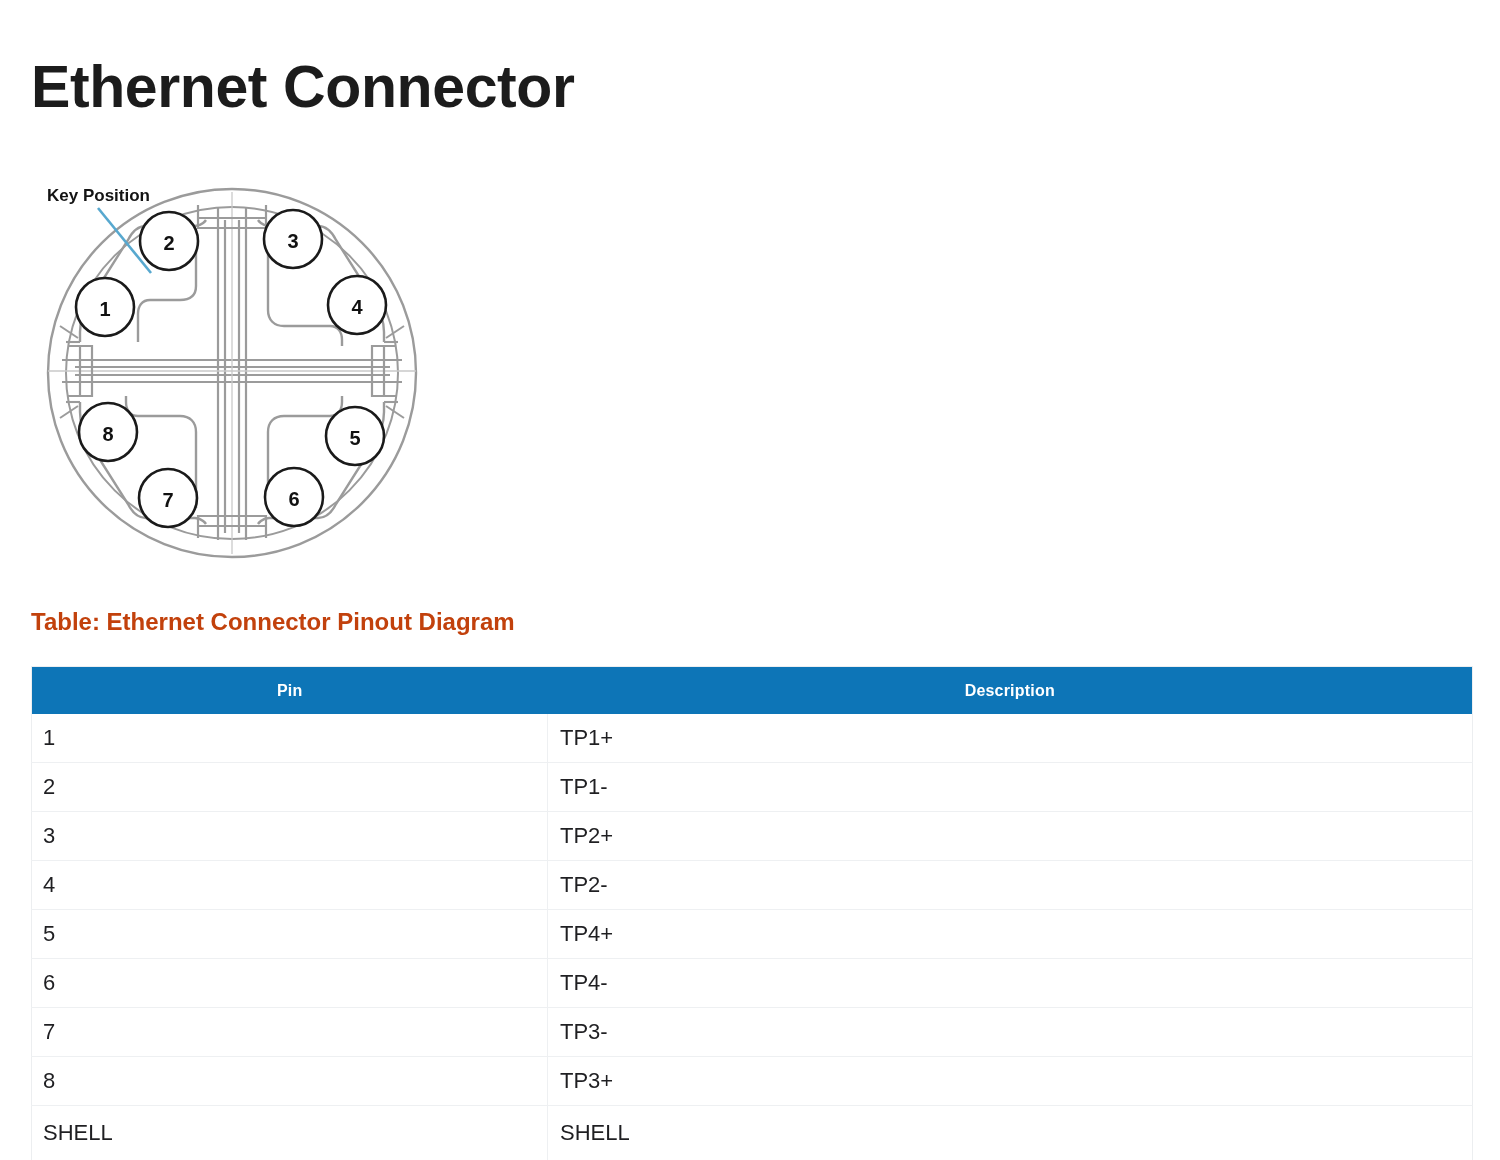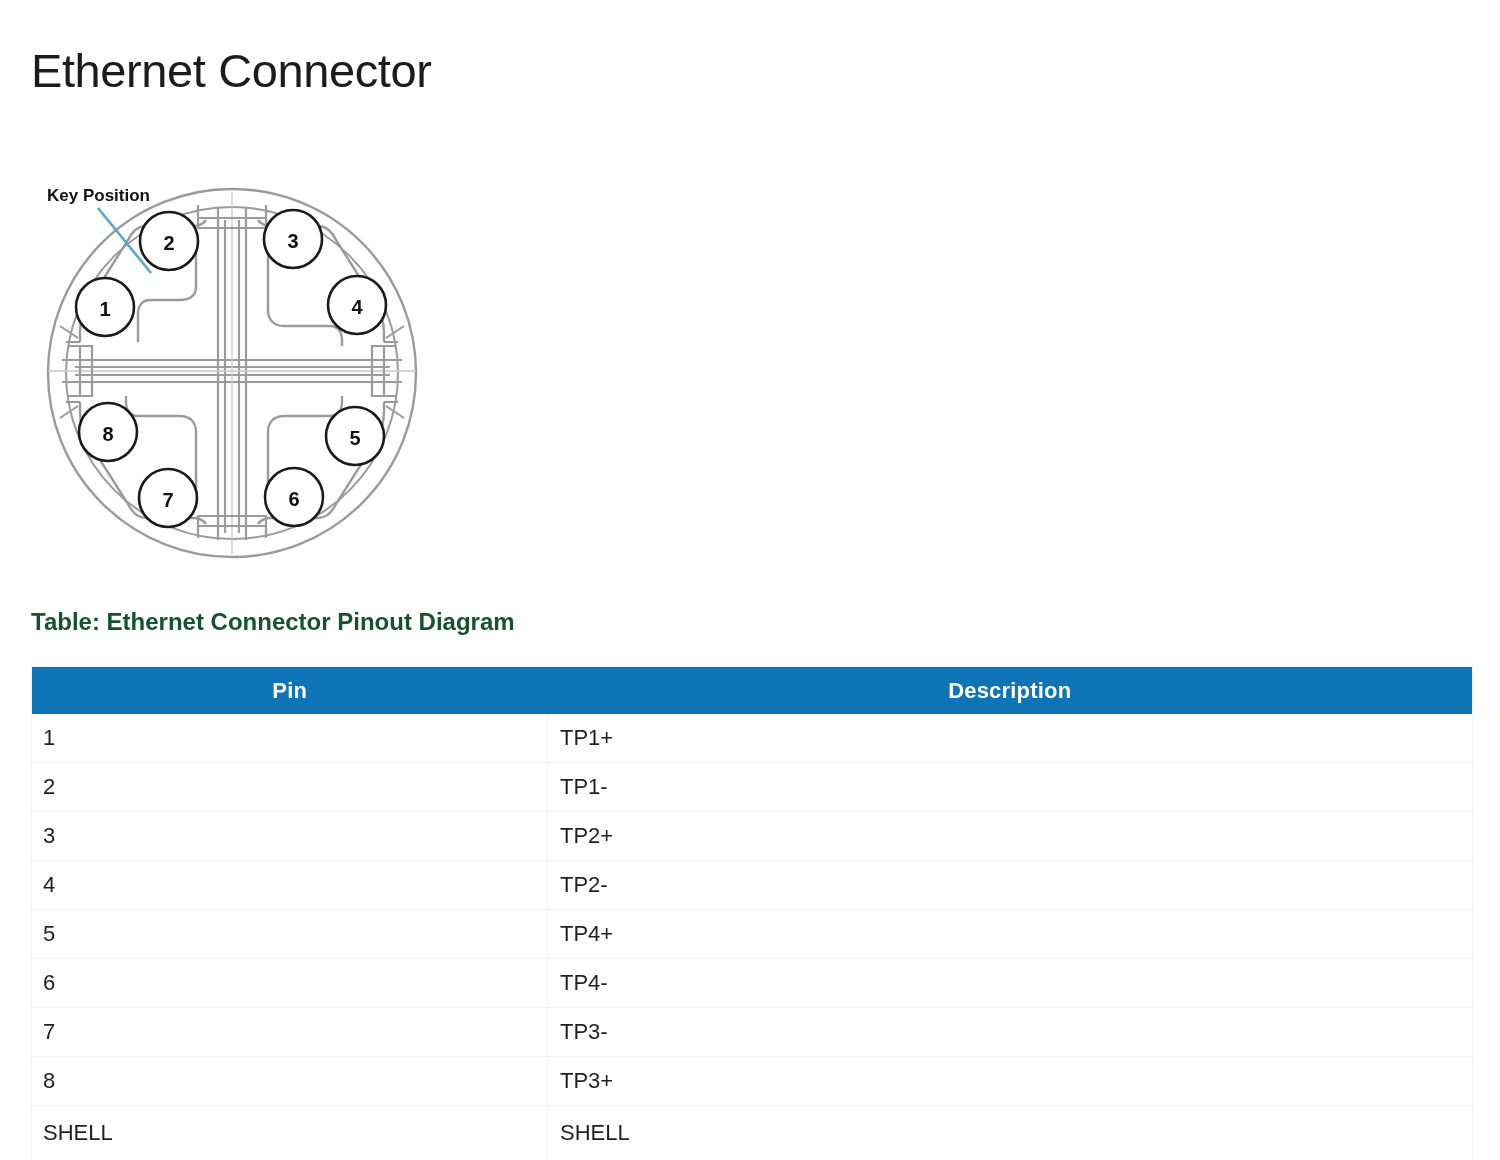--- a/index.html
+++ b/index.html
@@ -19,22 +19,22 @@
   .page {
     position: absolute;
     inset: 0;
   }
 
   
   .page-title {
     position: absolute;
     left: 31px;
     top: 12px;
-    font-size: 47px;
-    font-weight: 400;
+    font-size: 59px;
+    font-weight: 700;
     letter-spacing: -0.4px;
     color: #1c1c1c;
     line-height: 1.2;
     white-space: nowrap;
   }
 
   
   .diagram-wrap {
     position: absolute;
     left: 20px;
@@ -48,21 +48,21 @@
     height: 420px;
   }
 
   
   .table-caption {
     position: absolute;
     left: 31px;
     top: 608px;
     font-size: 24px;
     font-weight: bold;
-    color: #14532d;
+    color: #c2410c;
     letter-spacing: 0px;
     white-space: nowrap;
   }
 
   
   .pin-table {
     position: absolute;
     left: 31px;
     top: 666px;
     width: 1441px;
@@ -72,21 +72,21 @@
     background: #ffffff;
     border: 1px solid #eceef0;
   }
   .pin-table col.c-pin   { width: 516px; }
   .pin-table col.c-desc  { width: 925px; }
 
   .pin-table thead th {
     background: #0d75b7;
     color: #ffffff;
     font-weight: bold;
-    font-size: 22px;
+    font-size: 16px;
     height: 47px;
     padding: 0;
     text-align: center;
     vertical-align: middle;
     border: none;
     letter-spacing: 0.2px;
   }
 
   .pin-table tbody td {
     height: 48px;

